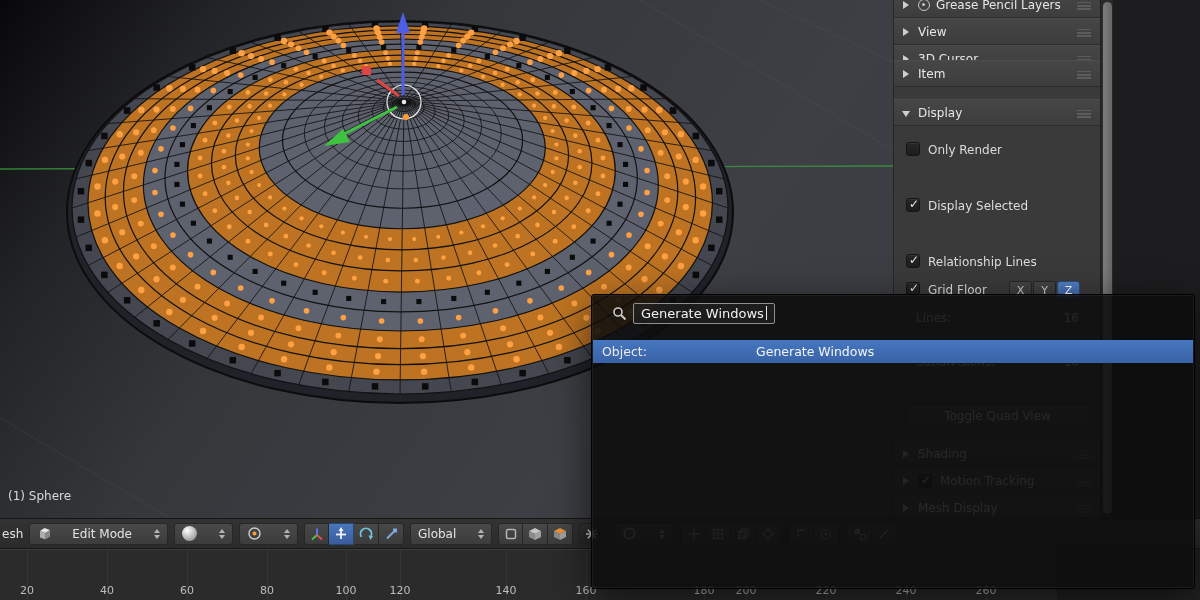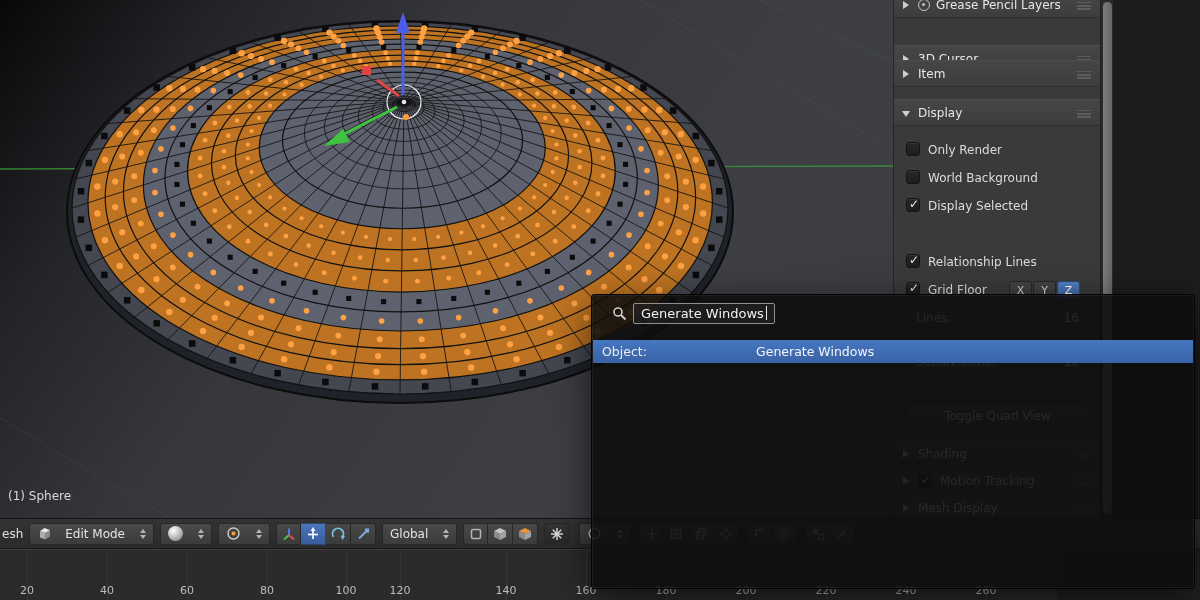--- a/index.html
+++ b/index.html
@@ -50,21 +50,21 @@
                border-left:1px solid #1f1f1f; z-index:5; }
   .thumb { position:absolute; left:2px; top:2px; width:9px; height:512px; border-radius:5px;
            background:linear-gradient(90deg,#7d7d7d,#676767); }
   .rstrip { position:absolute; left:1113px; top:0; width:87px; height:518px; background:#1d1d1f; z-index:4; }
 
   
   .hbar { position:absolute; left:0; top:518px; width:1200px; height:31px; z-index:6;
           background:linear-gradient(#333,#2b2b2b); border-top:1px solid #141414; border-bottom:1px solid #191919;
           display:flex; align-items:center; padding-left:2px; gap:6px; color:#e3e3e3; font-size:12px; }
   .menu-part { color:#e0e0e0; }
-  .wdg { display:inline-flex; align-items:center; gap:13px; height:22px; padding:0 7px;
+  .wdg { display:inline-flex; align-items:center; gap:20px; height:22px; padding:0 7px;
          background:linear-gradient(#494949,#3c3c3c); border:1px solid #272727; border-radius:3px; }
   .ud { display:inline-flex; flex-direction:column; gap:2px; margin-left:2px; }
   .ud i { width:0; height:0; border-left:3.5px solid transparent; border-right:3.5px solid transparent; }
   .ud .u { border-bottom:4px solid #b5b5b5; }
   .ud .d { border-top:4px solid #b5b5b5; }
   .ball { width:15px; height:15px; border-radius:50%;
           background:radial-gradient(circle at 35% 30%, #ffffff, #a8a8a8 65%, #787878); }
   .bgroup { display:inline-flex; }
   .ibtn { width:25px; height:22px; background:linear-gradient(#484848,#3b3b3b); border:1px solid #272727;
           display:inline-flex; align-items:center; justify-content:center; padding:0; }
@@ -557,43 +557,44 @@
     <div class="obj-label">(1) Sphere</div>
   </div>
 
   <div class="sb">
     <div class="sb-h" style="top:-9px">
       <span class="tri"></span>
       <span class="gp-ic"></span>
       <span class="sb-h-label shift">Grease Pencil Layers</span>
       <span class="grip"></span>
     </div>
+    <div class="sb-h" style="top:18px">
+      <span class="tri"></span>
+      <span class="sb-h-label">View</span>
+      <span class="grip"></span>
+    </div>
     <div class="sb-h" style="top:45px">
       <span class="tri"></span>
       <span class="sb-h-label">3D Cursor</span>
       <span class="grip"></span>
     </div>
     <div class="sb-h" style="top:60px">
       <span class="tri"></span>
       <span class="sb-h-label">Item</span>
       <span class="grip"></span>
     </div>
     <div class="sb-h" style="top:99px">
       <span class="tri down"></span>
       <span class="sb-h-label">Display</span>
       <span class="grip"></span>
     </div>
 
     <div class="sb-row" style="top:136px">
       <span class="cb"></span>
       <span class="cb-label">Only Render</span>
-    </div>
-    <div class="sb-row" style="top:164px">
-      <span class="cb"></span>
-      <span class="cb-label">World Background</span>
     </div>
     <div class="sb-row" style="top:192px">
       <span class="cb on"></span>
       <span class="cb-label">Display Selected</span>
     </div>
     <div class="sb-row" style="top:276px">
       <span class="cb on"></span>
       <span class="cb-label">Grid Floor</span>
       <span class="axis-btn" style="left:115px">X</span>
       <span class="axis-btn" style="left:139px">Y</span>
@@ -817,21 +818,21 @@
       </span>
     <span class="tick" style="left:400px">
         <em>120</em>
       </span>
     <span class="tick" style="left:506px">
         <em>140</em>
       </span>
     <span class="tick" style="left:586px">
         <em>160</em>
       </span>
-    <span class="tick" style="left:666px">
+    <span class="tick" style="left:704px">
         <em>180</em>
       </span>
     <span class="tick" style="left:746px">
         <em>200</em>
       </span>
     <span class="tick" style="left:826px">
         <em>220</em>
       </span>
     <span class="tick" style="left:906px">
         <em>240</em>

